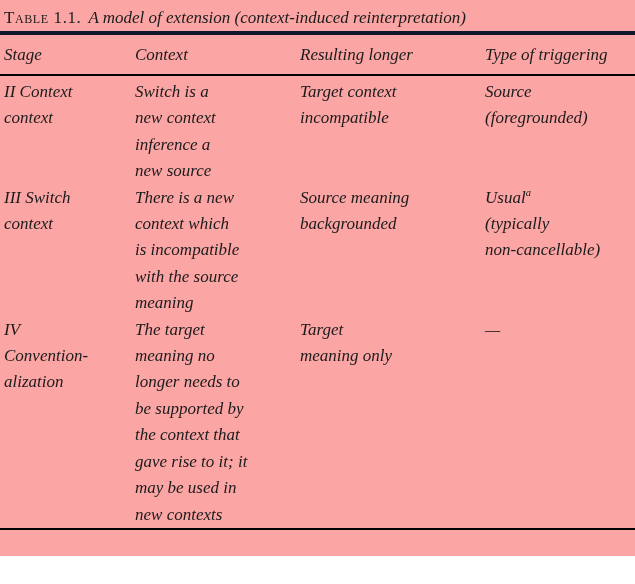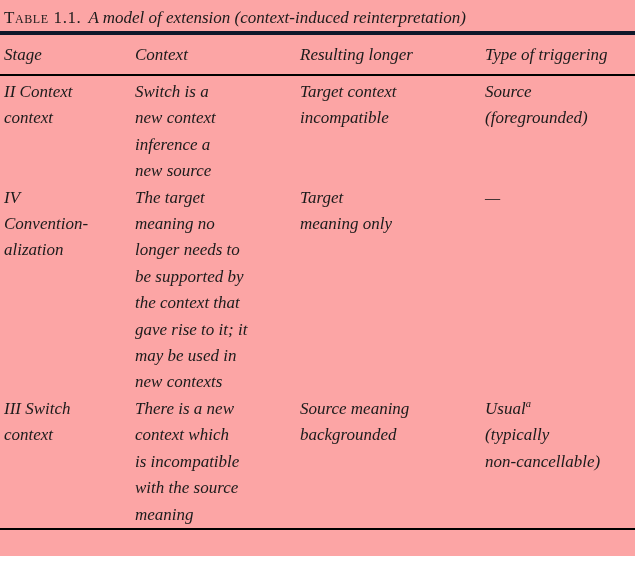--- a/index.html
+++ b/index.html
@@ -109,20 +109,42 @@
             <div>Target context</div>
             <div>incompatible</div>
           </td>
           <td>
             <div>Source</div>
             <div>(foregrounded)</div>
           </td>
         </tr>
         <tr>
           <td>
+            <div>III Switch</div>
+            <div>context</div>
+          </td>
+          <td>
+            <div>There is a new</div>
+            <div>context which</div>
+            <div>is incompatible</div>
+            <div>with the source</div>
+            <div>meaning</div>
+          </td>
+          <td>
+            <div>Source meaning</div>
+            <div>backgrounded</div>
+          </td>
+          <td>
+            <div>Usual<sup>a</sup></div>
+            <div>(typically</div>
+            <div>non-cancellable)</div>
+          </td>
+        </tr>
+        <tr>
+          <td>
             <div>IV</div>
             <div>Convention-</div>
             <div>alization</div>
           </td>
           <td>
             <div>The target</div>
             <div>meaning no</div>
             <div>longer needs to</div>
             <div>be supported by</div>
             <div>the context that</div>
@@ -131,38 +153,16 @@
             <div>new contexts</div>
           </td>
           <td>
             <div>Target</div>
             <div>meaning only</div>
           </td>
           <td>
             <div>—</div>
           </td>
         </tr>
-        <tr>
-          <td>
-            <div>III Switch</div>
-            <div>context</div>
-          </td>
-          <td>
-            <div>There is a new</div>
-            <div>context which</div>
-            <div>is incompatible</div>
-            <div>with the source</div>
-            <div>meaning</div>
-          </td>
-          <td>
-            <div>Source meaning</div>
-            <div>backgrounded</div>
-          </td>
-          <td>
-            <div>Usual<sup>a</sup></div>
-            <div>(typically</div>
-            <div>non-cancellable)</div>
-          </td>
-        </tr>
       </tbody>
   </table>
 
 </div>
 
 </body></html>

